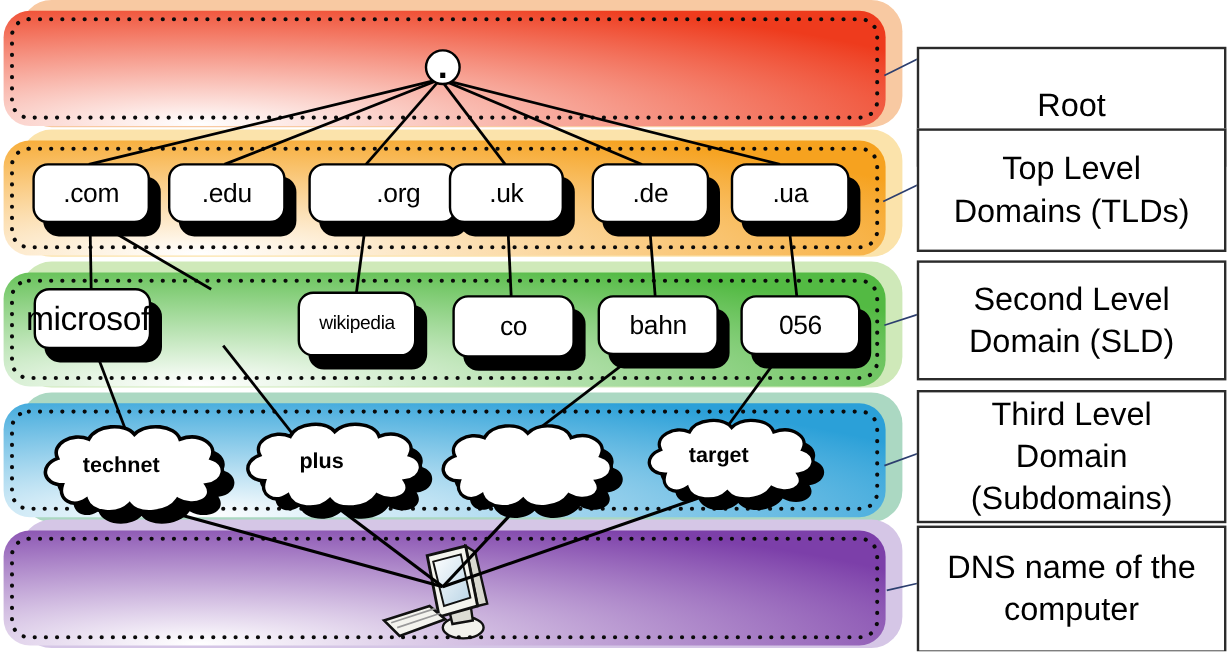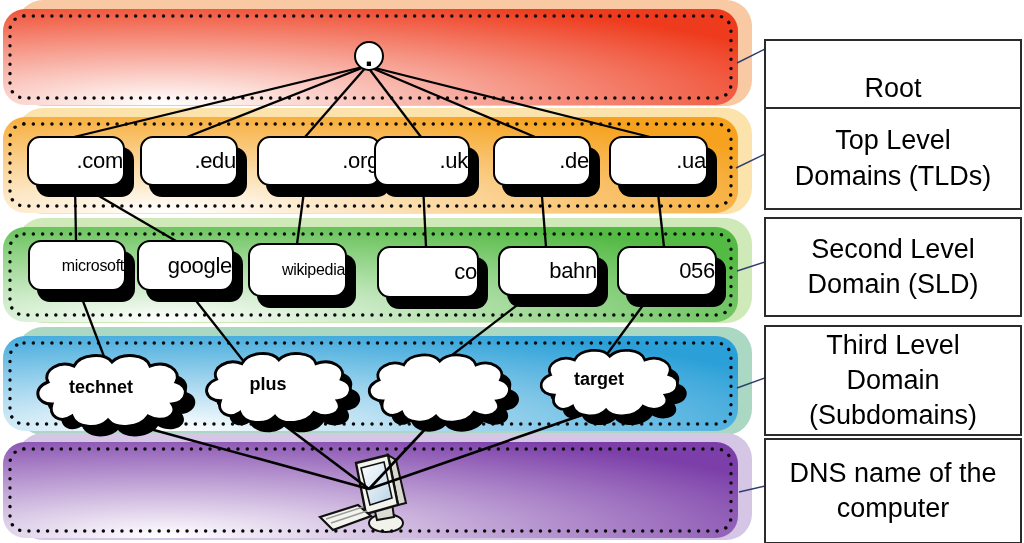--- a/index.html
+++ b/index.html
@@ -11,21 +11,21 @@
   .band-shadow{position:absolute;z-index:0;border-radius:26px;}
   .band{
     position:absolute;z-index:1;left:3px;width:735px;border-radius:22px;
     background:radial-gradient(130% 160% at 22% 98%, #ffffff 0%, var(--band-color) 72%);
   }
   
   .overlay{position:absolute;left:0;top:0;z-index:3;pointer-events:none;}
   
   .node{
     position:absolute;z-index:4;background:#fff;border:2.5px solid #000;border-radius:13px;
-    box-shadow:9px 11px 0 #000;display:flex;align-items:center;justify-content:flex-end;
+    box-shadow:9px 11px 0 #000;display:flex;align-items:center;justify-content:center;
     font-size:22px;letter-spacing:-0.3px;white-space:nowrap;
   }
   
   .root-circle{
     position:absolute;z-index:4;width:26px;height:26px;border-radius:50%;
     background:#fff;border:2px solid #000;display:flex;align-items:center;justify-content:center;
   }
   .root-circle span{font-size:30px;font-weight:bold;line-height:0;transform:translateY(-32%);}
   
   .cloud{position:absolute;z-index:4;}
@@ -133,25 +133,22 @@
   <div class="node" style="left:374px;top:136px;width:92px;height:46px;">
       <span>.uk</span>
     </div>
   <div class="node" style="left:493px;top:136px;width:94px;height:46px;">
       <span>.de</span>
     </div>
   <div class="node" style="left:609px;top:136px;width:95px;height:46px;">
       <span>.ua</span>
     </div>
 
-  <div class="node" style="left:28px;top:240px;width:94px;height:47px;font-size:16px;">
+  <div class="node" style="left:28px;top:240px;width:94px;height:47px;font-size:28px;">
       <span>microsoft</span>
-    </div>
-  <div class="node" style="left:137px;top:240px;width:93px;height:47px;">
-      <span>google</span>
     </div>
   <div class="node" style="left:248px;top:243px;width:95px;height:50px;font-size:16px;">
       <span>wikipedia</span>
     </div>
   <div class="node" style="left:377px;top:246px;width:98px;height:48px;">
       <span>co</span>
     </div>
   <div class="node" style="left:498px;top:246px;width:97px;height:46px;">
       <span>bahn</span>
     </div>

